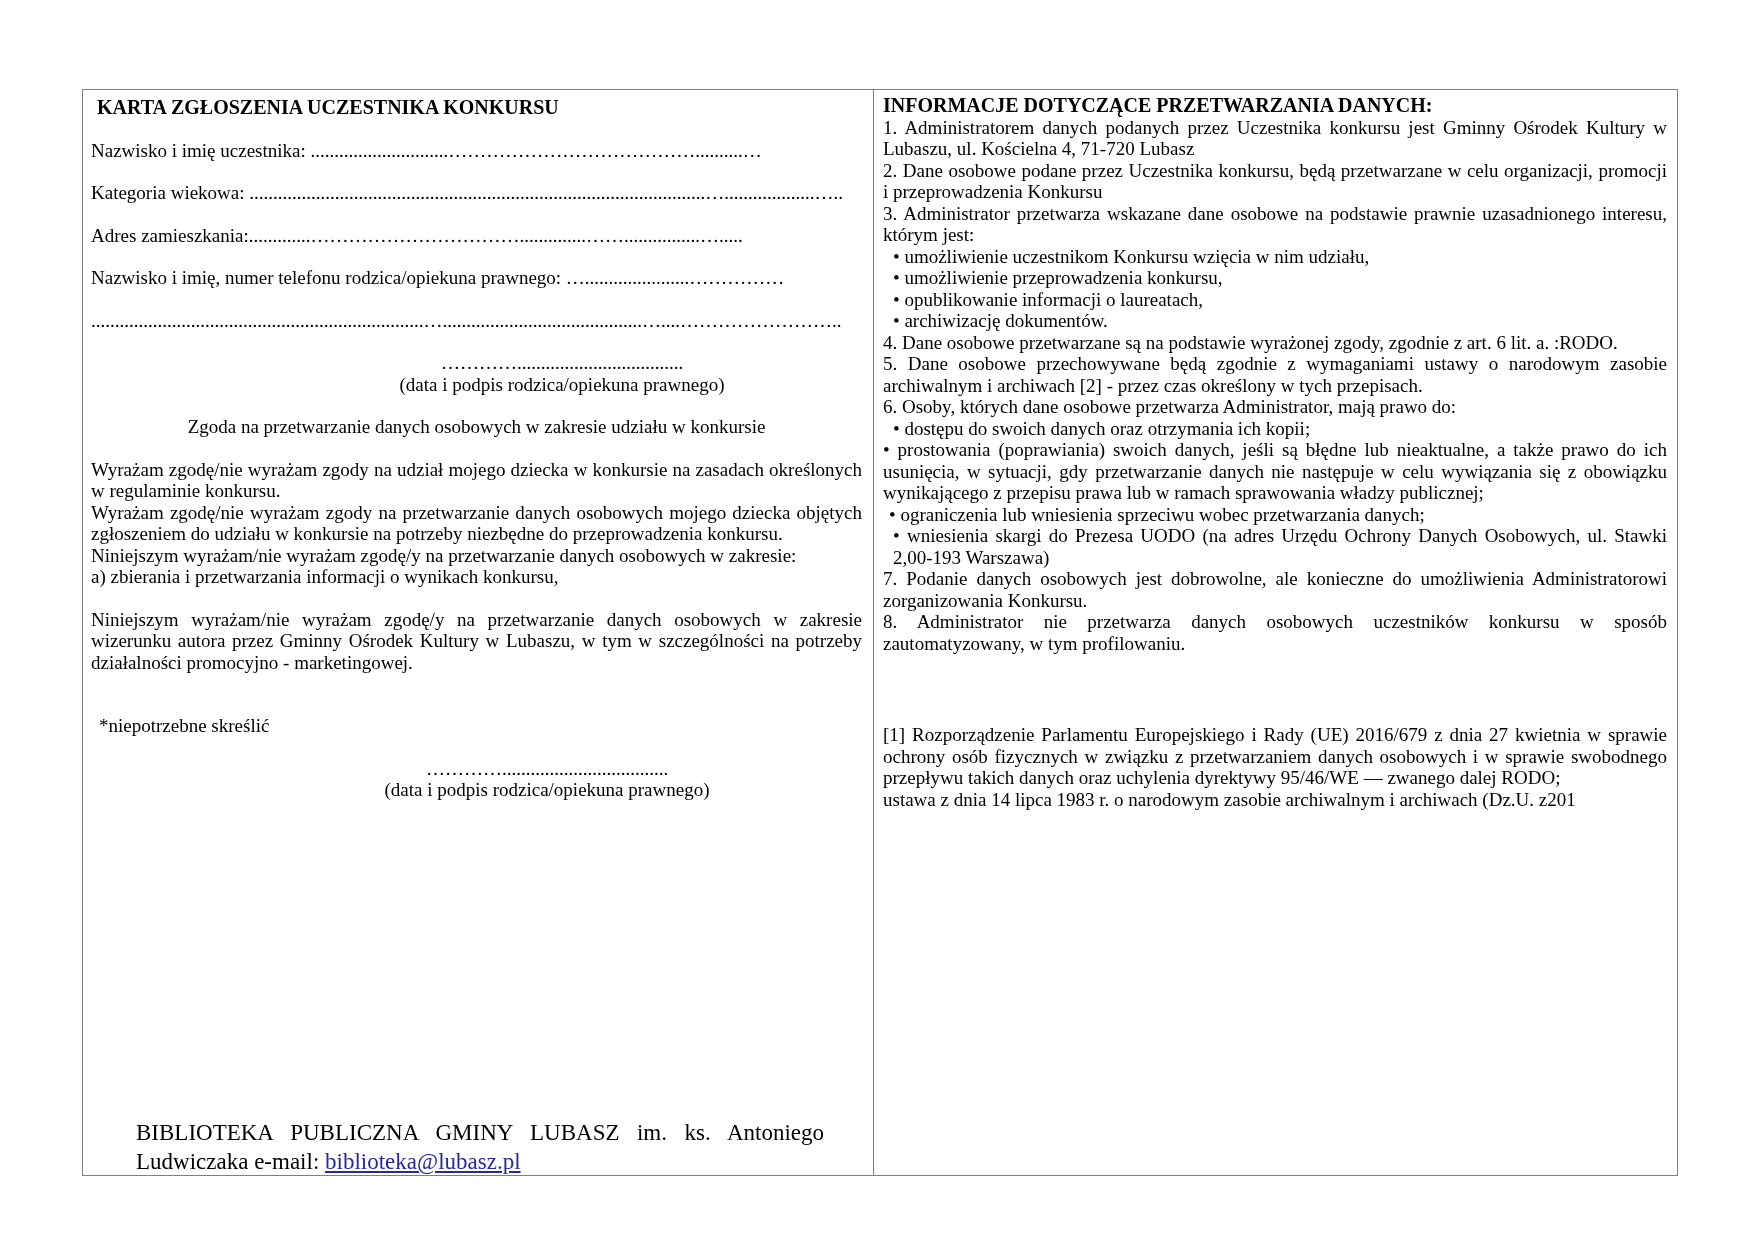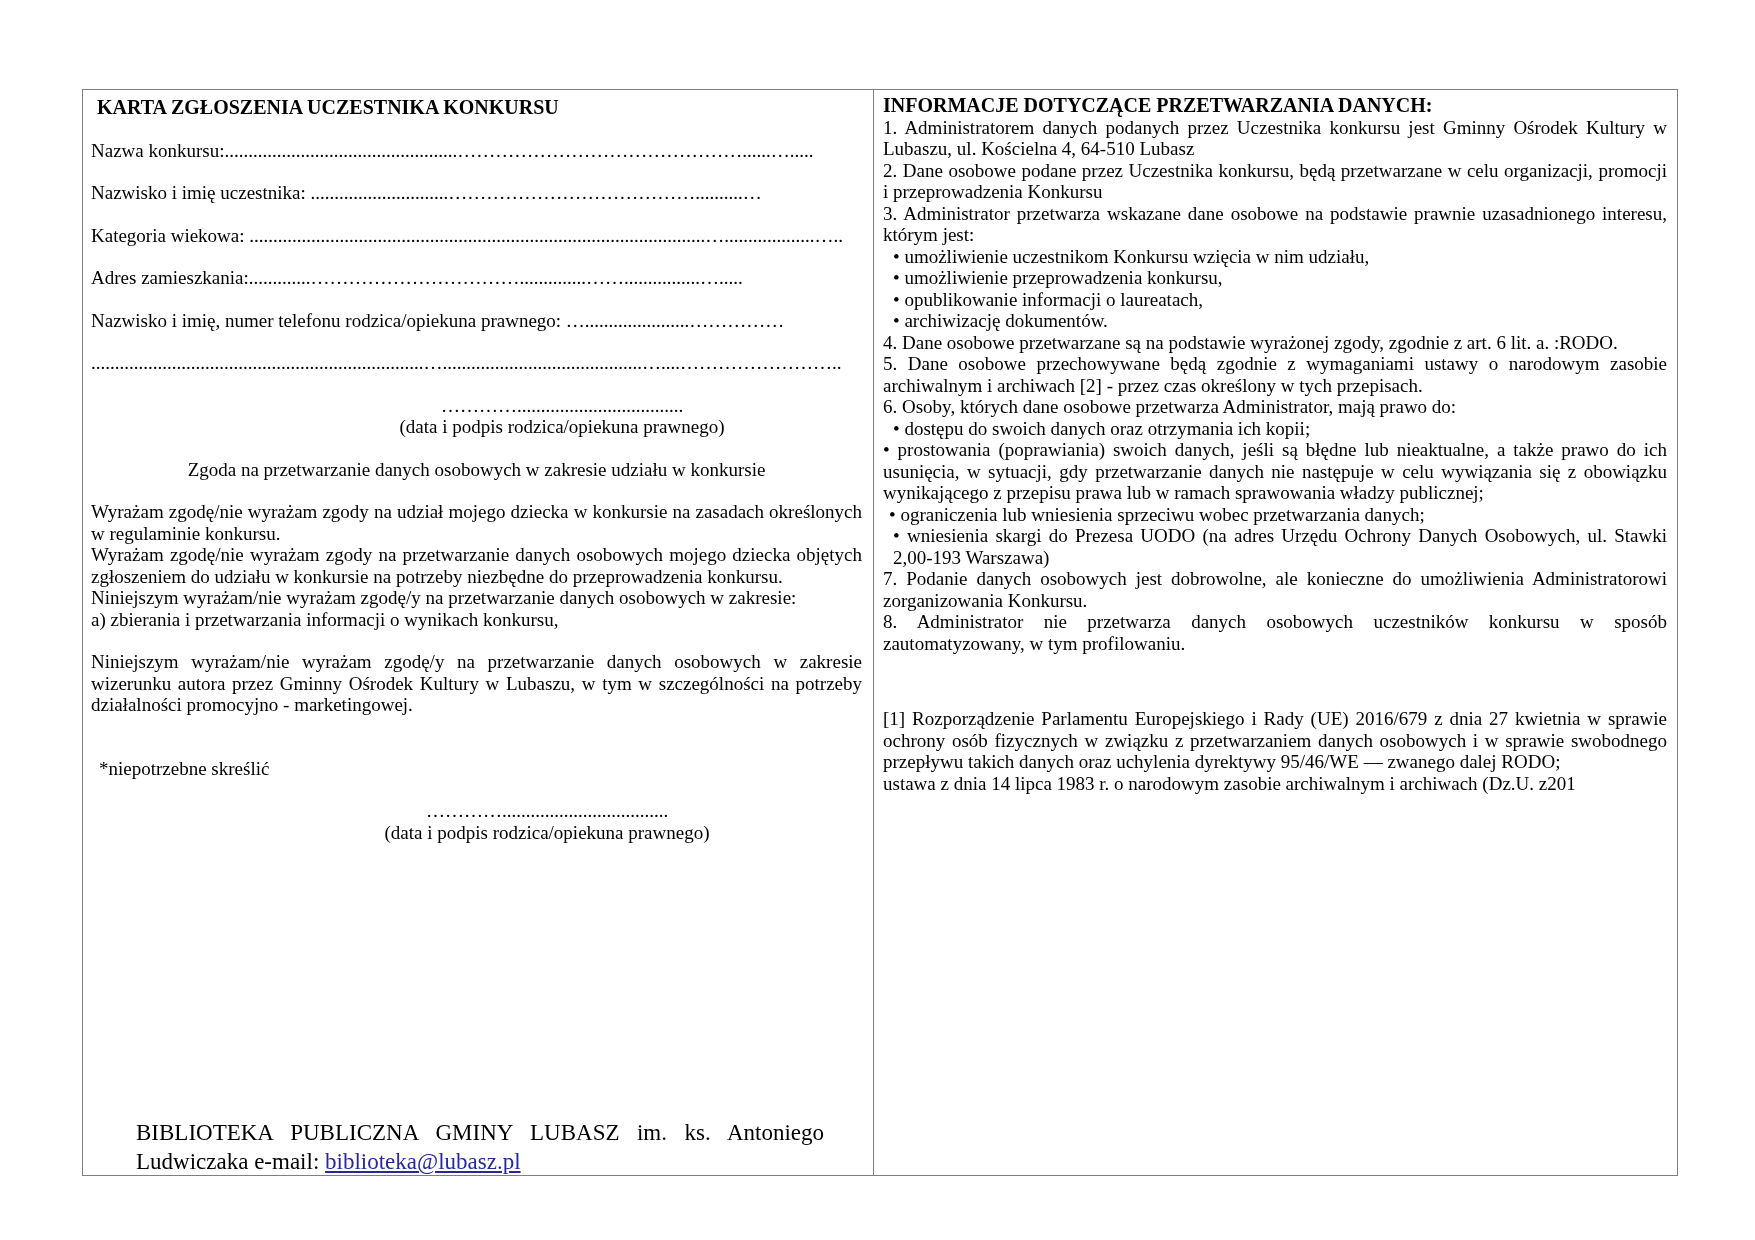--- a/index.html
+++ b/index.html
@@ -24,38 +24,37 @@
   .field{text-align:left;white-space:nowrap;overflow:hidden;margin-bottom:21px;}
   .sig{width:440px;margin:21px 80px 0 auto;text-align:center;}
   .sig2{width:440px;margin:21px 95px 0 auto;text-align:center;}
   .sig .dots,.sig2 .dots{text-align:center;white-space:nowrap;overflow:hidden;}
   .sig .cap,.sig2 .cap{text-align:center;white-space:nowrap;overflow:hidden;}
   .consent-head{text-align:center;margin-top:21px;}
   .mt{margin-top:21px;}
   .note{margin-top:42px;padding-left:8px;text-align:left;}
   .ind{padding-left:10px;}
   .ind2{padding-left:6px;}
-  .fnote{margin-top:54px;}
+  .fnote{margin-top:70px;}
   .footer{
     position:absolute;left:90px;top:1118px;width:688px;
     font-size:23px;line-height:29px;margin-left:46px;
   }
   .footer .l1{font-size:23px;line-height:29px;text-align:justify;text-align-last:justify;}
   .footer .l2{font-size:23px;line-height:29px;text-align:left;}
   a.email{color:#28289a;text-decoration:underline;}
 </style>
 </head>
 <body>
 
 <div class="doc-table">
 
   <div class="cellL">
     <p class="titleL">KARTA ZGŁOSZENIA UCZESTNIKA KONKURSU</p>
 
-    <p class="field">Nazwa konkursu:.................................................………………………………………......….....</p>
     <p class="field">Nazwisko i imię  uczestnika: .............................…………………………………..........…</p>
     <p class="field">Kategoria wiekowa: ................................................................................................…...................…..</p>
     <p class="field">Adres zamieszkania:.............……………………………..............……................….....</p>
     <p class="field">Nazwisko i imię, numer telefonu rodzica/opiekuna prawnego: …......................……………</p>
     <p class="field" style="margin-bottom:0;">......................................................................…..........................................…....……………………..</p>
 
     <div class="sig">
       <p class="dots">…………...................................</p>
       <p class="cap">(data i podpis rodzica/opiekuna prawnego)</p>
     </div>
@@ -72,21 +71,21 @@
     <p class="note">*niepotrzebne skreślić</p>
 
     <div class="sig2">
       <p class="dots">…………...................................</p>
       <p class="cap">(data i podpis rodzica/opiekuna prawnego)</p>
     </div>
   </div>
 
   <div class="cellR">
     <p class="titleR">INFORMACJE DOTYCZĄCE PRZETWARZANIA DANYCH:</p>
-    <p>1. Administratorem danych podanych przez Uczestnika konkursu jest Gminny Ośrodek Kultury w Lubaszu, ul. Kościelna 4, 64-510 Lubasz</p>
+    <p>1. Administratorem danych podanych przez Uczestnika konkursu jest Gminny Ośrodek Kultury w Lubaszu, ul. Kościelna 4, 71-720 Lubasz</p>
     <p>2. Dane osobowe podane przez Uczestnika konkursu, będą przetwarzane w celu organizacji, promocji i przeprowadzenia Konkursu</p>
     <p>3. Administrator przetwarza wskazane dane osobowe na podstawie prawnie uzasadnionego interesu, którym jest:</p>
     <p class="ind">•  umożliwienie uczestnikom Konkursu wzięcia w nim udziału,</p>
     <p class="ind">•  umożliwienie przeprowadzenia konkursu,</p>
     <p class="ind">•  opublikowanie informacji o laureatach,</p>
     <p class="ind">•  archiwizację dokumentów.</p>
     <p>4. Dane osobowe przetwarzane są na podstawie wyrażonej zgody, zgodnie z art. 6 lit. a. :RODO.</p>
     <p>5. Dane osobowe przechowywane będą zgodnie z wymaganiami ustawy o narodowym zasobie archiwalnym i archiwach [2] - przez czas określony w tych przepisach.</p>
     <p>6. Osoby, których dane osobowe przetwarza Administrator, mają prawo do:</p>
     <p class="ind">•  dostępu do swoich danych oraz otrzymania ich kopii;</p>

